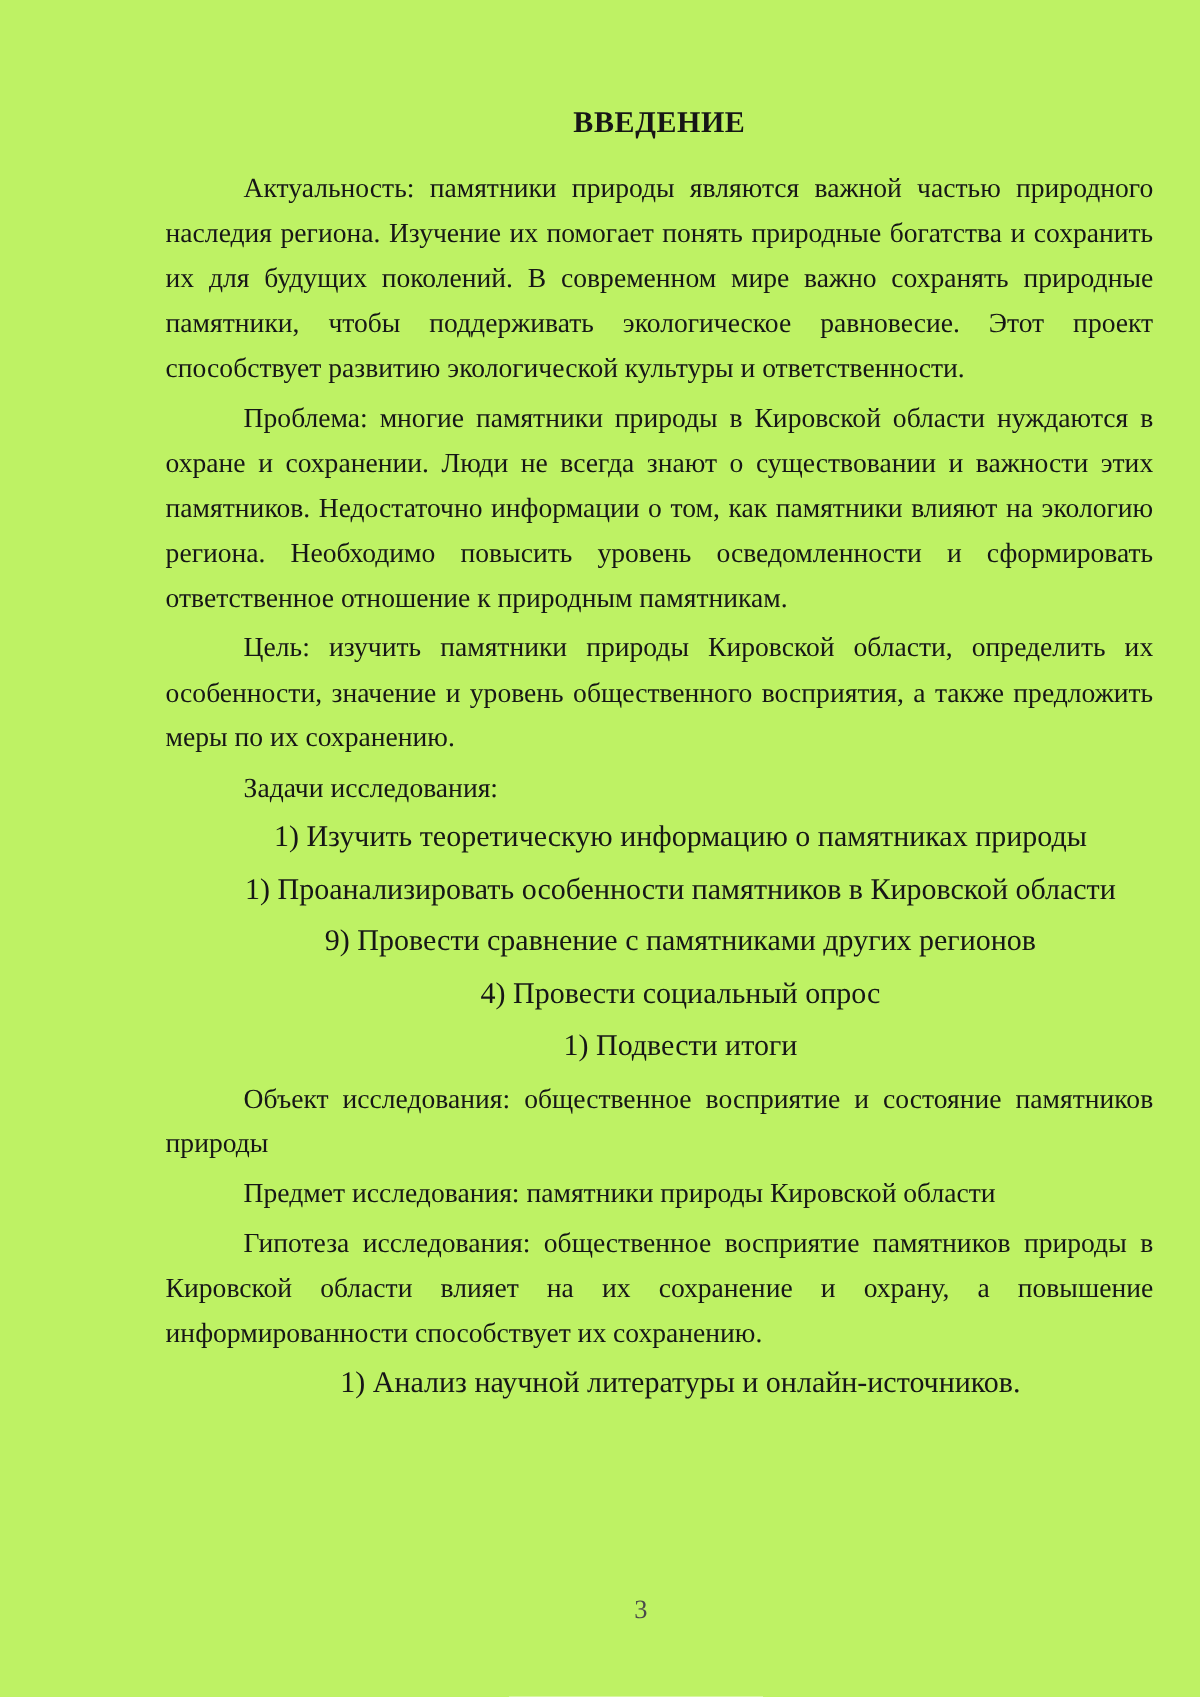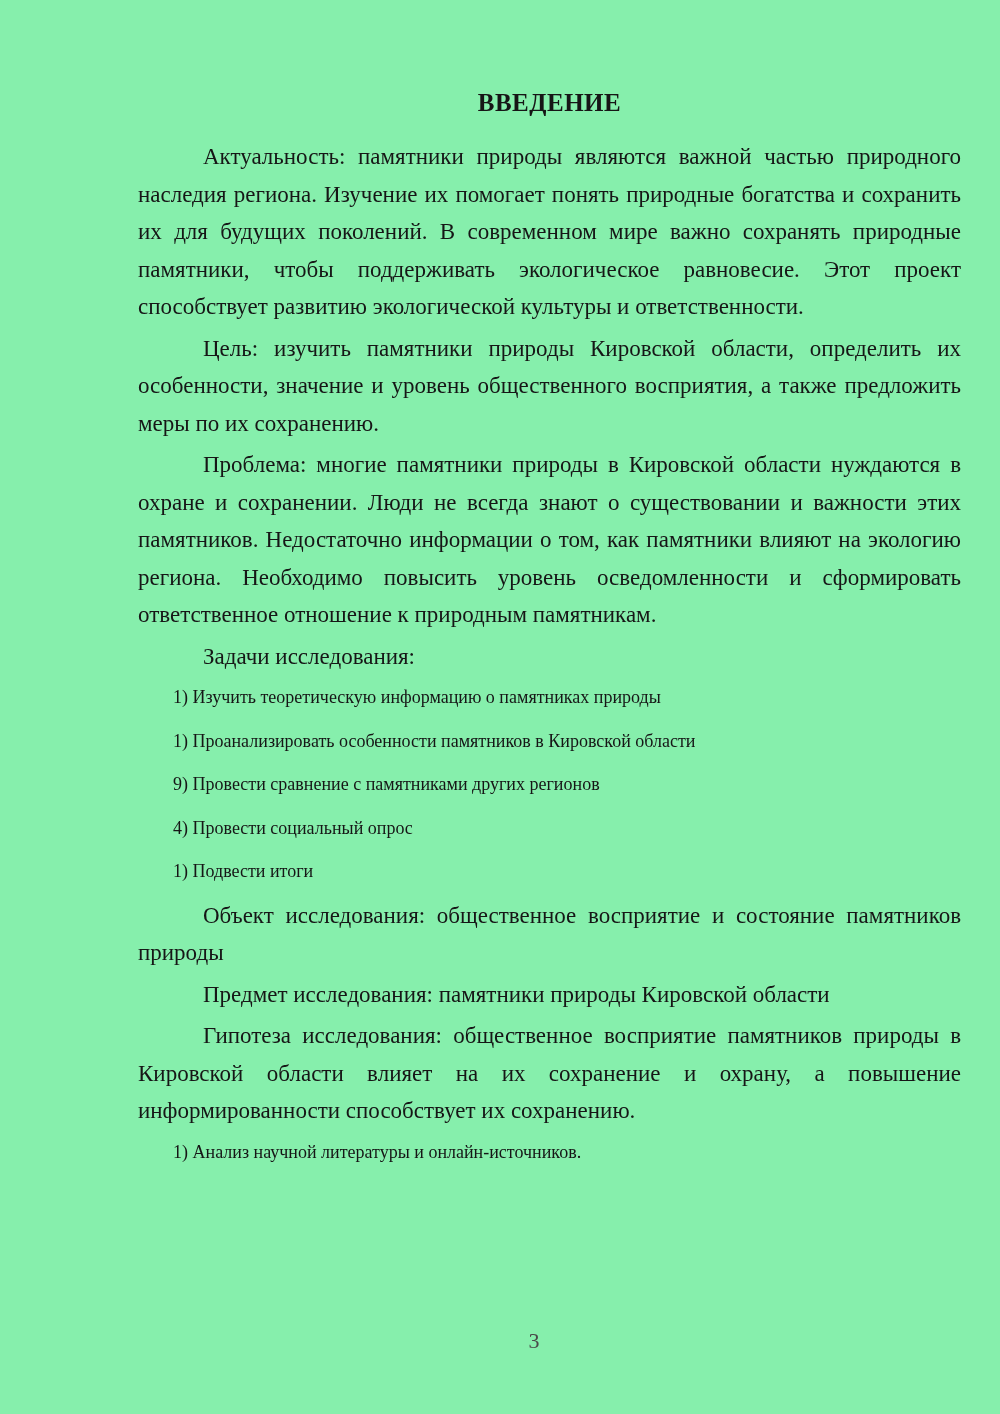--- a/index.html
+++ b/index.html
@@ -4,21 +4,21 @@
 <style>
   html, body {
     margin: 0;
     padding: 0;
     background: #ffffff;
   }
   .page {
     position: relative;
     width: 1000px;
     height: 1414px;
-    background: #86efac;
+    background: #bef264;
     box-sizing: border-box;
     padding: 88px 39px 0 138px;
     font-family: "Liberation Serif", "DejaVu Serif", serif;
     color: #161616;
     overflow: hidden;
   }
   .doc-title {
     font-size: 25px;
     font-weight: bold;
     text-align: center;
@@ -30,23 +30,23 @@
     font-size: 23px;
     line-height: 37.5px;
     text-align: justify;
     text-indent: 65px;
     margin: 0 0 4px 0;
   }
   .list {
     margin: 0;
   }
   .list-item {
-    font-size: 18px;
+    font-size: 25px;
     line-height: 37.5px;
-    text-align: left;
+    text-align: center;
     text-indent: 0;
     padding-left: 35px;
     margin: 0 0 6px 0;
   }
   .page-number {
     position: absolute;
     left: 138px;
     right: 70px;
     top: 1328px;
     text-align: center;
@@ -56,23 +56,23 @@
 </style>
 </head>
 <body>
 
 <div class="page">
 
   <h1 class="doc-title">ВВЕДЕНИЕ</h1>
 
   <p class="para">Актуальность: памятники природы являются важной частью природного наследия региона. Изучение их помогает понять природные богатства и сохранить их для будущих поколений. В современном мире важно сохранять природные памятники, чтобы поддерживать экологическое равновесие. Этот проект способствует развитию экологической культуры и ответственности.</p>
 
+  <p class="para">Проблема: многие памятники природы в Кировской области нуждаются в охране и сохранении. Люди не всегда знают о существовании и важности этих памятников. Недостаточно информации о том, как памятники влияют на экологию региона. Необходимо повысить уровень осведомленности и сформировать ответственное отношение к природным памятникам.</p>
+
   <p class="para">Цель: изучить памятники природы Кировской области, определить их особенности, значение и уровень общественного восприятия, а также предложить меры по их сохранению.</p>
-
-  <p class="para">Проблема: многие памятники природы в Кировской области нуждаются в охране и сохранении. Люди не всегда знают о существовании и важности этих памятников. Недостаточно информации о том, как памятники влияют на экологию региона. Необходимо повысить уровень осведомленности и сформировать ответственное отношение к природным памятникам.</p>
 
   <p class="para">Задачи исследования:</p>
 
   <div class="list">
     <p class="list-item">1) Изучить теоретическую информацию о памятниках природы</p>
     <p class="list-item">1) Проанализировать особенности памятников в Кировской области</p>
     <p class="list-item">9) Провести сравнение с памятниками других регионов</p>
     <p class="list-item">4) Провести социальный опрос</p>
     <p class="list-item">1) Подвести итоги</p>
   </div>

